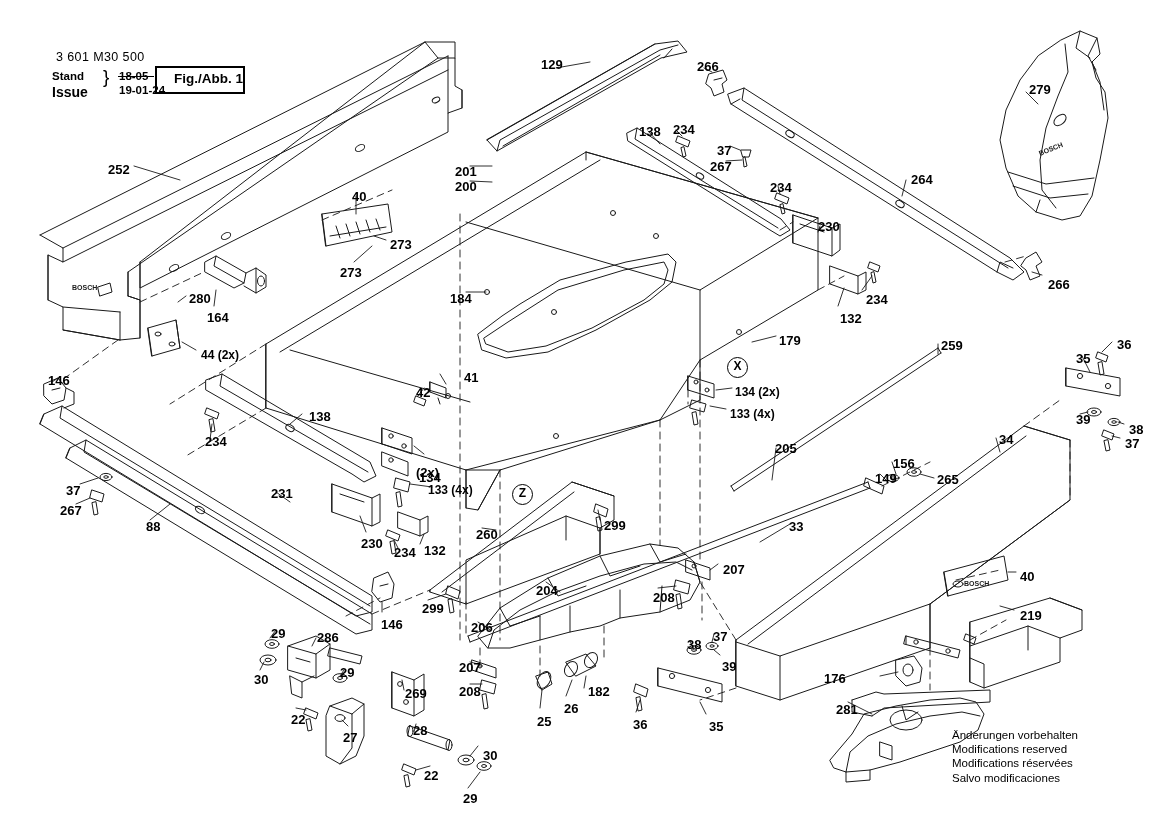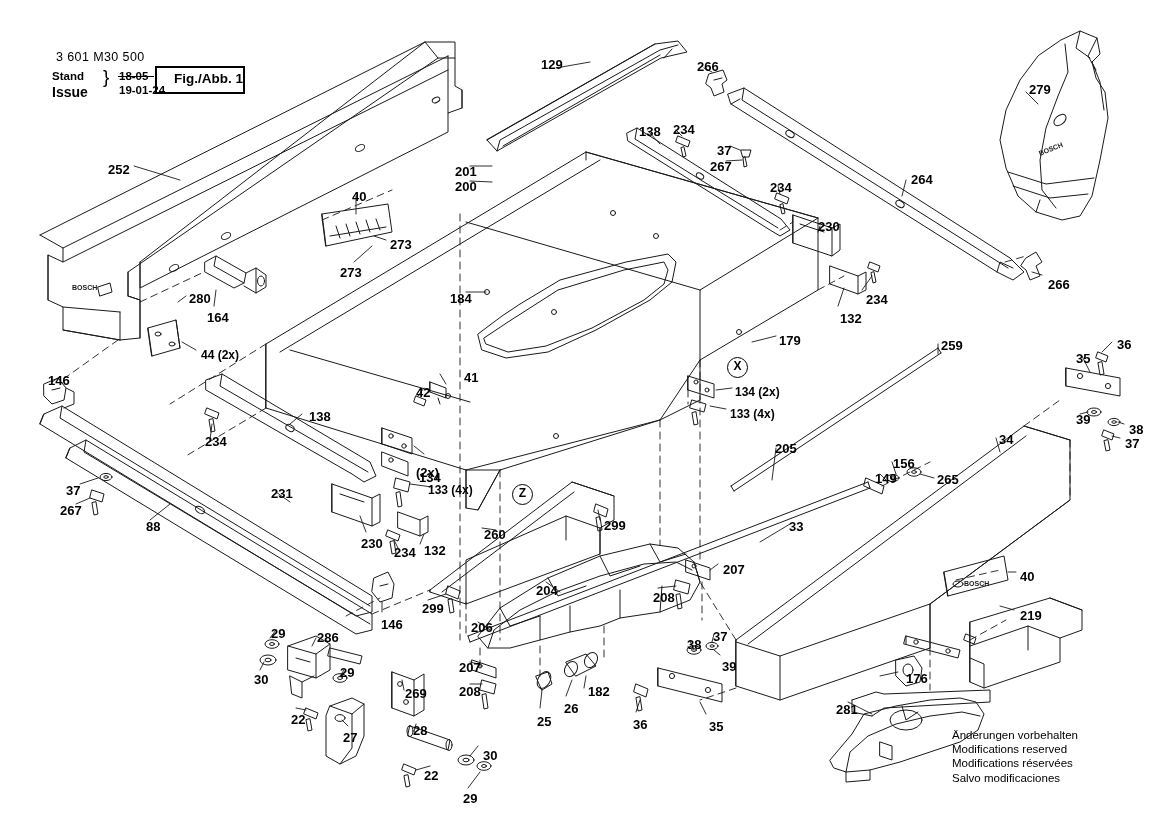--- a/index.html
+++ b/index.html
@@ -637,21 +637,21 @@
       <div class="lbl" style="left: 416px; top: 465px;">(2x)</div>
       <div class="lbl sm" style="left: 428px; top: 483px;">133 (4x)</div>
       <div class="lbl" style="left: 271px; top: 486px;">231</div>
       <div class="lbl" style="left: 66px; top: 483px;">37</div>
       <div class="lbl" style="left: 60px; top: 503px;">267</div>
       <div class="lbl" style="left: 146px; top: 519px;">88</div>
       <div class="lbl" style="left: 789px; top: 519px;">33</div>
       <div class="lbl" style="left: 361px; top: 536px;">230</div>
       <div class="lbl" style="left: 424px; top: 543px;">132</div>
       <div class="lbl" style="left: 394px; top: 545px;">234</div>
-      <div class="lbl" style="left: 476px; top: 527px; margin-left: 8px;">260</div>
+      <div class="lbl" style="left: 476px; top: 527px;">260</div>
       <div class="lbl" style="left: 604px; top: 518px;">299</div>
       <div class="lbl" style="left: 1020px; top: 569px;">40</div>
       <div class="lbl" style="left: 723px; top: 562px;">207</div>
       <div class="lbl" style="left: 653px; top: 590px;">208</div>
       <div class="lbl" style="left: 536px; top: 583px;">204</div>
       <div class="lbl" style="left: 422px; top: 601px;">299</div>
       <div class="lbl" style="left: 381px; top: 617px;">146</div>
       <div class="lbl" style="left: 471px; top: 620px;">206</div>
       <div class="lbl" style="left: 1020px; top: 608px;">219</div>
       <div class="lbl" style="left: 687px; top: 637px;">38</div>
@@ -662,21 +662,21 @@
       <div class="lbl" style="left: 271px; top: 626px;">29</div>
       <div class="lbl" style="left: 317px; top: 630px;">286</div>
       <div class="lbl" style="left: 254px; top: 672px;">30</div>
       <div class="lbl" style="left: 340px; top: 665px;">29</div>
       <div class="lbl" style="left: 405px; top: 686px;">269</div>
       <div class="lbl" style="left: 588px; top: 684px;">182</div>
       <div class="lbl" style="left: 564px; top: 701px;">26</div>
       <div class="lbl" style="left: 537px; top: 714px;">25</div>
       <div class="lbl" style="left: 633px; top: 717px;">36</div>
       <div class="lbl" style="left: 709px; top: 719px;">35</div>
-      <div class="lbl" style="left: 906px; top: 671px;">176</div>
+      <div class="lbl" style="left: 824px; top: 671px;">176</div>
       <div class="lbl" style="left: 836px; top: 702px;">281</div>
       <div class="lbl" style="left: 291px; top: 712px;">22</div>
       <div class="lbl" style="left: 343px; top: 730px;">27</div>
       <div class="lbl" style="left: 413px; top: 723px;">28</div>
       <div class="lbl" style="left: 483px; top: 748px;">30</div>
       <div class="lbl" style="left: 424px; top: 768px;">22</div>
       <div class="lbl" style="left: 463px; top: 791px;">29</div>
       <div class="circ" style="left: 727px; top: 357px;">X</div>
       <div class="circ" style="left: 512px; top: 484px;">Z</div>
     </div>

